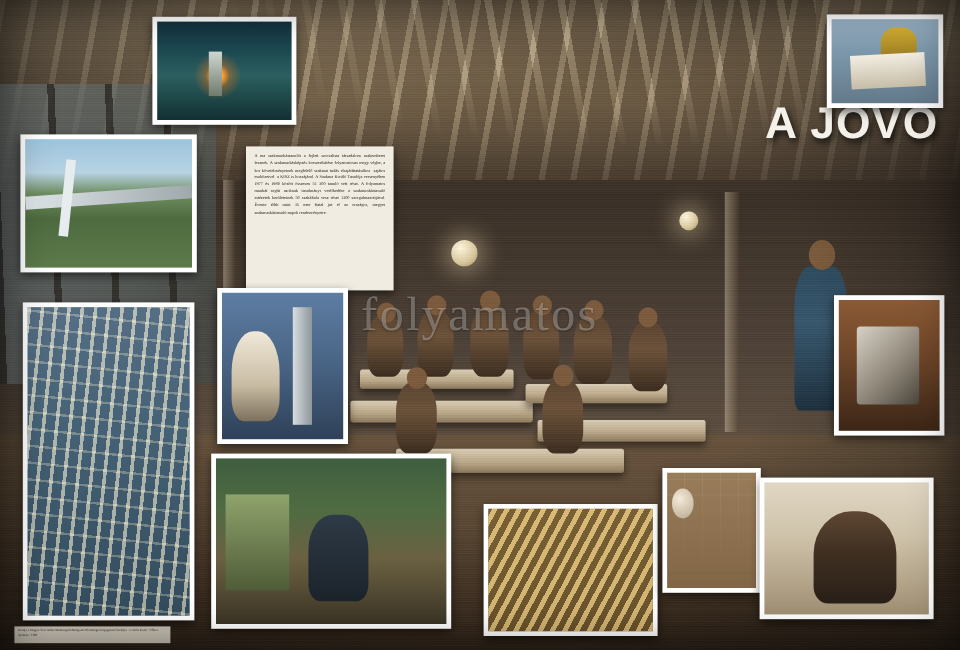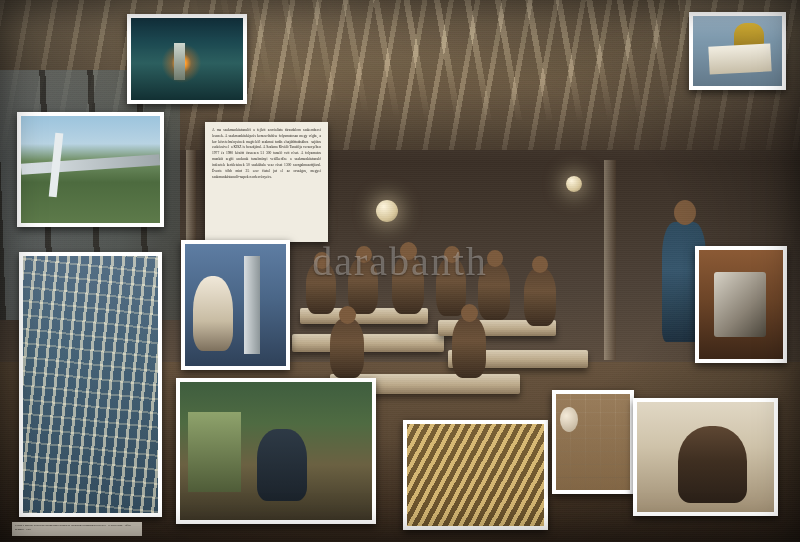--- a/index.html
+++ b/index.html
@@ -380,20 +380,21 @@
     <div class="head" style="left:461px;top:304px;width:17px;height:18px;"></div>
 
     <div class="person" style="left:662px;top:222px;width:44px;height:120px;border-radius:28% 28% 10% 10%;background:linear-gradient(to bottom,#2d4a5e 0%,#36566c 40%,#1e3140 100%);"></div>
     <div class="head" style="left:674px;top:200px;width:22px;height:25px;"></div>
 
     <div class="vignette"></div>
     <div class="grain"></div>
   </div>
 
   <div class="title">
+    <span class="l1">A JÖVŐ</span>
   </div>
 
   <div class="textblock">A ma szakmunkástanulói a fejlett szocialista társadalom szakemberei lesznek. A szakmunkásképzés korszerűsítése folyamatosan megy végbe, a kor követelményeinek megfelelő szakmai tudás elsajátíttatásához ­ sajátos eszközeivel ­ a KISZ is hozzájárul. A Szakma Kiváló Tanulója versenyében 1977 és 1980 között összesen 51 300 tanuló vett részt. A folyamatos munkát segíti azoknak tanulmányi vetélkedése a szakmunkástanuló intézetek kerületeinek 50 szakáltala vesz részt 1300 szorgalmazottjával. Évente több mint 35 ezer fiatal jut el az országos, megyei szakmunkástanuló-napok rendezvényeire.</div>
 
   <div class="photo p-welding" style="left:127px;top:14px;width:120px;height:90px;">
     <span class="img"></span>
   </div>
 
   <div class="photo p-desk" style="left:689px;top:12px;width:97px;height:78px;">
     <span class="img"></span>
@@ -424,18 +425,18 @@
   </div>
 
   <div class="photo p-student" style="left:633px;top:398px;width:145px;height:118px;">
     <span class="img"></span>
   </div>
 
   <div class="photo p-machine" style="left:695px;top:246px;width:92px;height:117px;">
     <span class="img"></span>
   </div>
 
-  <div class="watermark">darabanth</div>
+  <div class="watermark">folyamatos</div>
 
   <div class="credit">Kiadja a Magyar Szocialista Munkáspárt Budapesti Bizottsága Propaganda Osztálya · Felelős kiadó · Offset nyomda · 1981</div>
 
   <div class="edge-shadow"></div>
 </div>
 
 </body></html>

